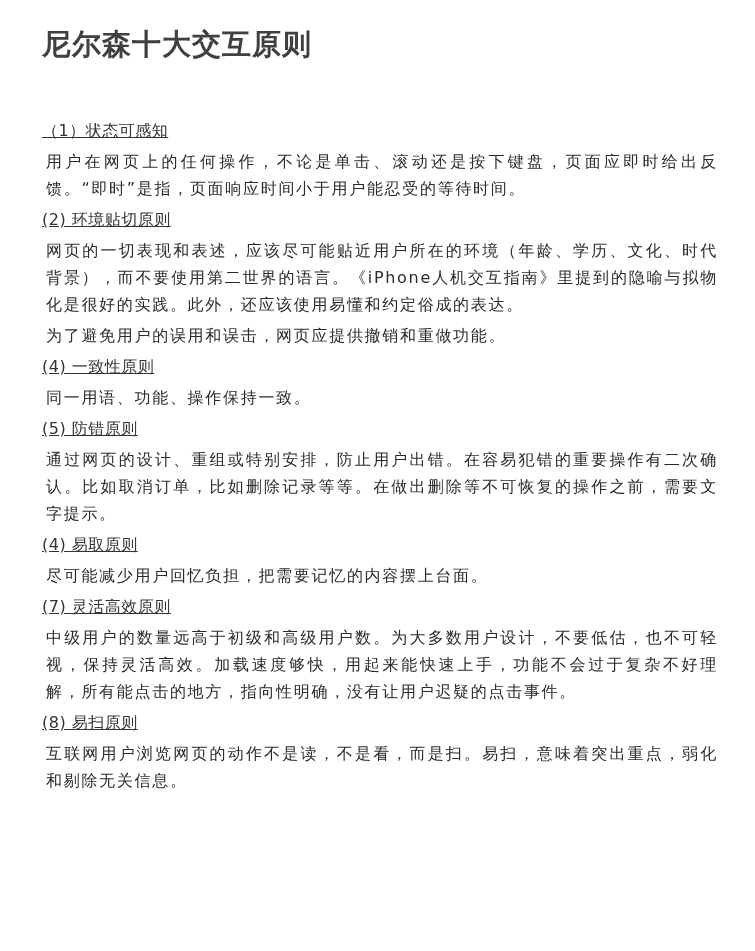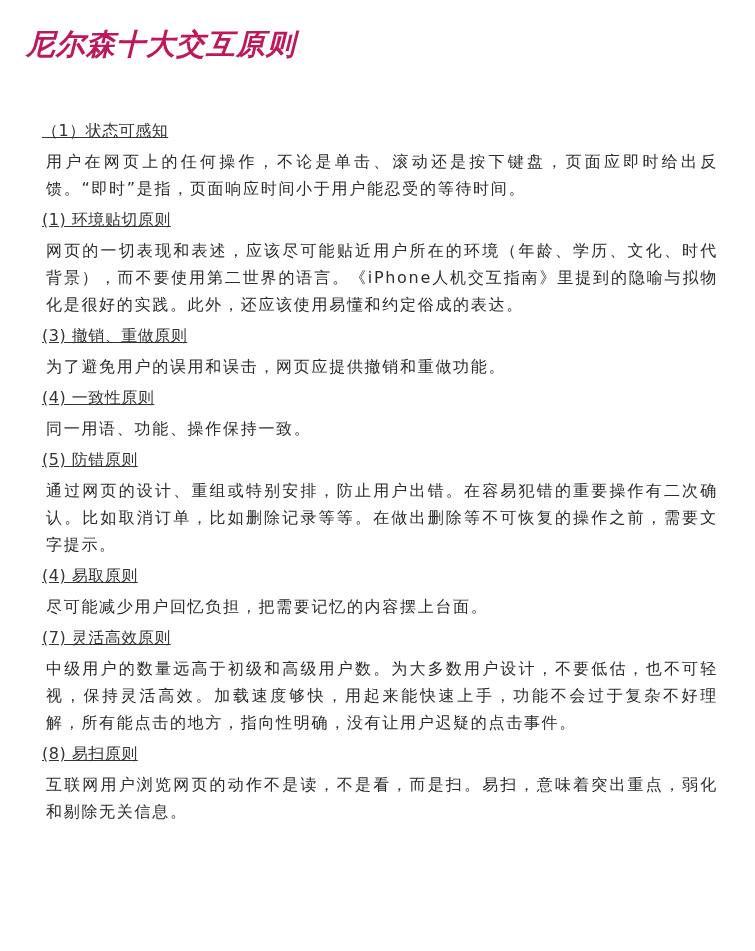--- a/index.html
+++ b/index.html
@@ -10,29 +10,28 @@
     body {
       width: 755px;
       height: 951px;
       overflow: hidden;
       position: relative;
       font-family: "DejaVu Sans", "Liberation Sans", sans-serif;
       color: #222222;
     }
     .title {
       position: absolute;
-      left: 26px;
+      left: 42px;
       top: 24px;
       margin: 0;
       font-size: 29px;
       font-weight: bold;
       line-height: 40px;
-      color: #be185d;
+      color: #404040;
       letter-spacing: 1px;
-      font-style: italic;
     }
     .content {
       position: absolute;
       left: 42px;
       top: 117px;
       width: 680px;
       font-size: 16px;
       line-height: 27px;
       letter-spacing: 1.7px;
       color: #2b2b2b;
@@ -59,25 +58,24 @@
 <body>
 
 <h1 class="title">尼尔森十大交互原则</h1>
 
 <div class="content">
   <div class="section">
     <p class="heading first">（1）状态可感知</p>
     <p class="body-text">用户在网页上的任何操作，不论是单击、滚动还是按下键盘，页面应即时给出反馈。“即时”是指，页面响应时间小于用户能忍受的等待时间。</p>
   </div>
   <div class="section">
-    <p class="heading">(1) 环境贴切原则</p>
+    <p class="heading">(2) 环境贴切原则</p>
     <p class="body-text">网页的一切表现和表述，应该尽可能贴近用户所在的环境（年龄、学历、文化、时代背景），而不要使用第二世界的语言。《iPhone人机交互指南》里提到的隐喻与拟物化是很好的实践。此外，还应该使用易懂和约定俗成的表达。</p>
   </div>
   <div class="section">
-    <p class="heading">(3) 撤销、重做原则</p>
     <p class="body-text">为了避免用户的误用和误击，网页应提供撤销和重做功能。</p>
   </div>
   <div class="section">
     <p class="heading">(4) 一致性原则</p>
     <p class="body-text">同一用语、功能、操作保持一致。</p>
   </div>
   <div class="section">
     <p class="heading">(5) 防错原则</p>
     <p class="body-text">通过网页的设计、重组或特别安排，防止用户出错。在容易犯错的重要操作有二次确认。比如取消订单，比如删除记录等等。在做出删除等不可恢复的操作之前，需要文字提示。</p>
   </div>

